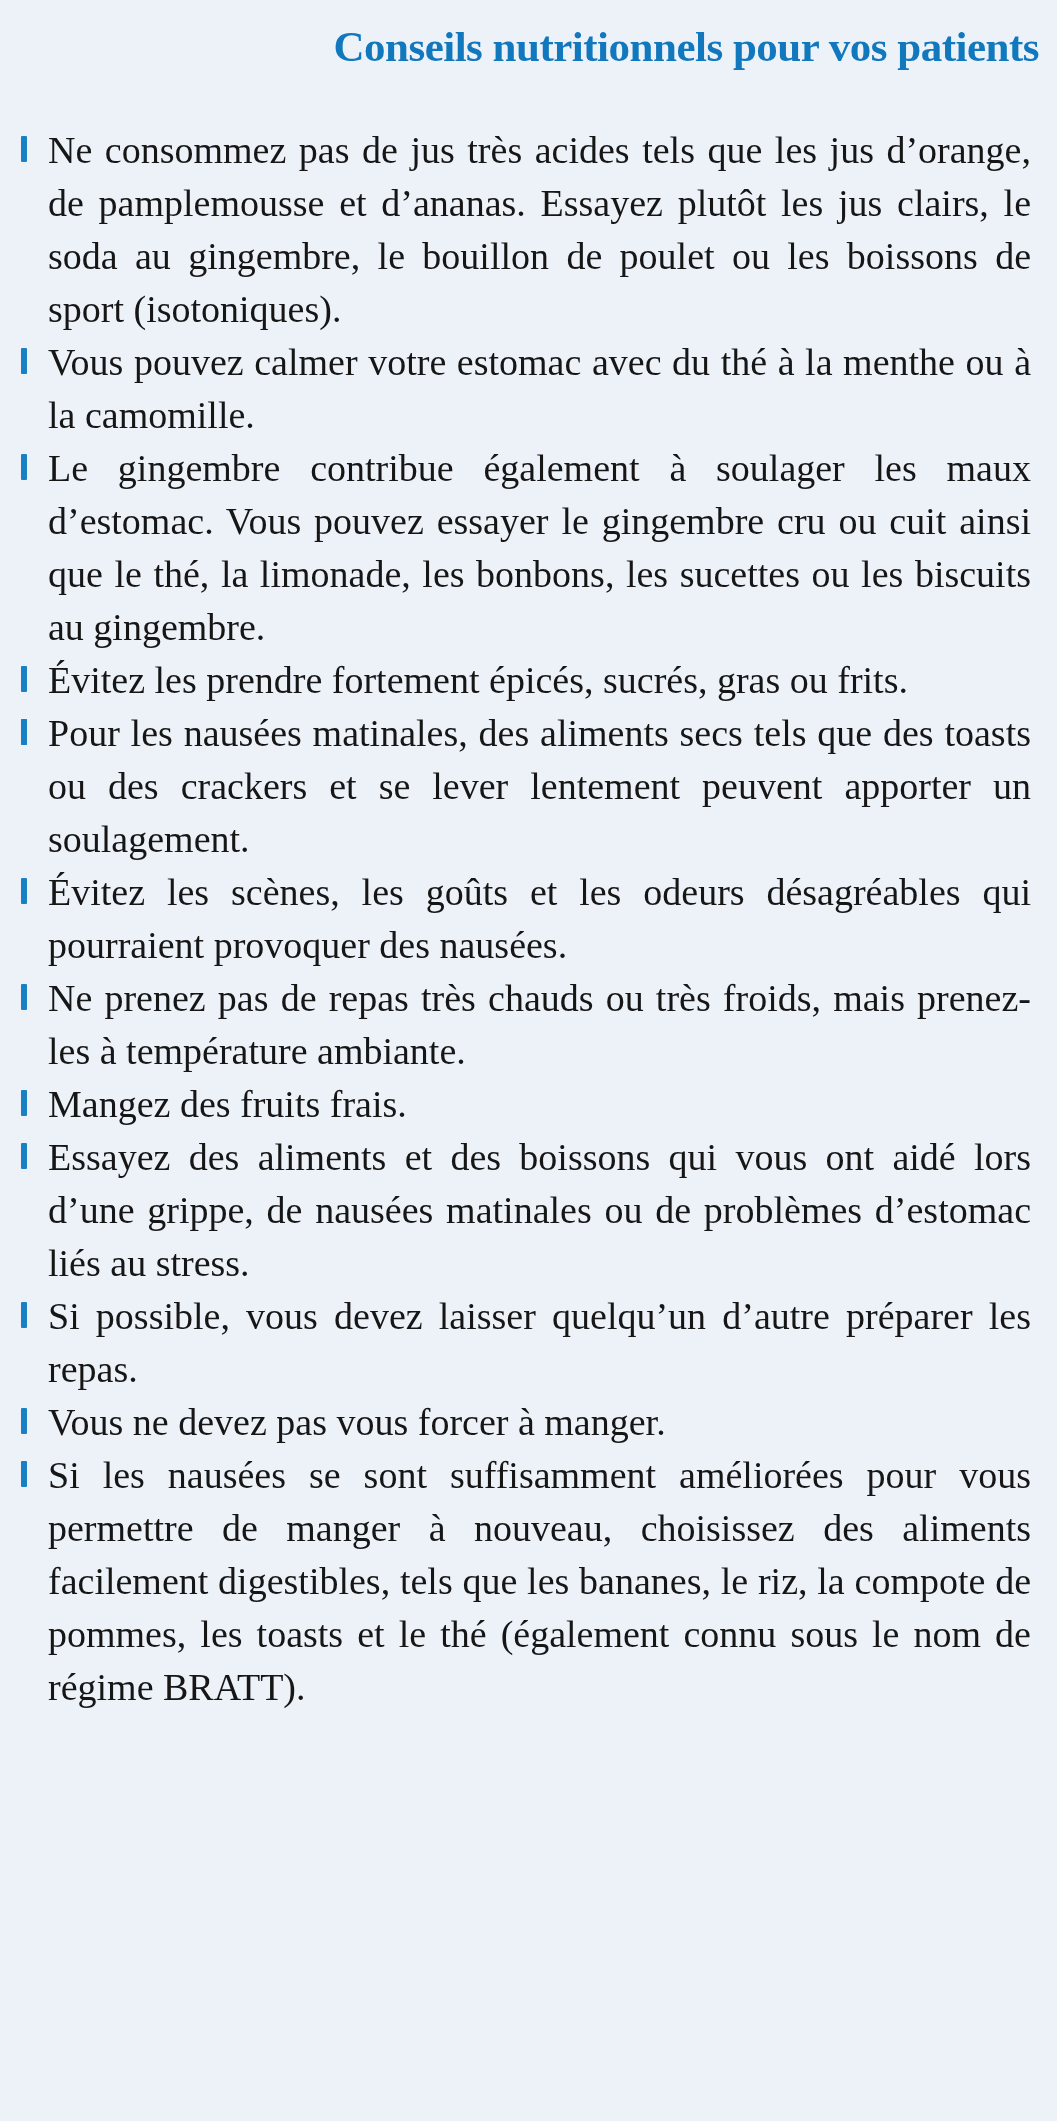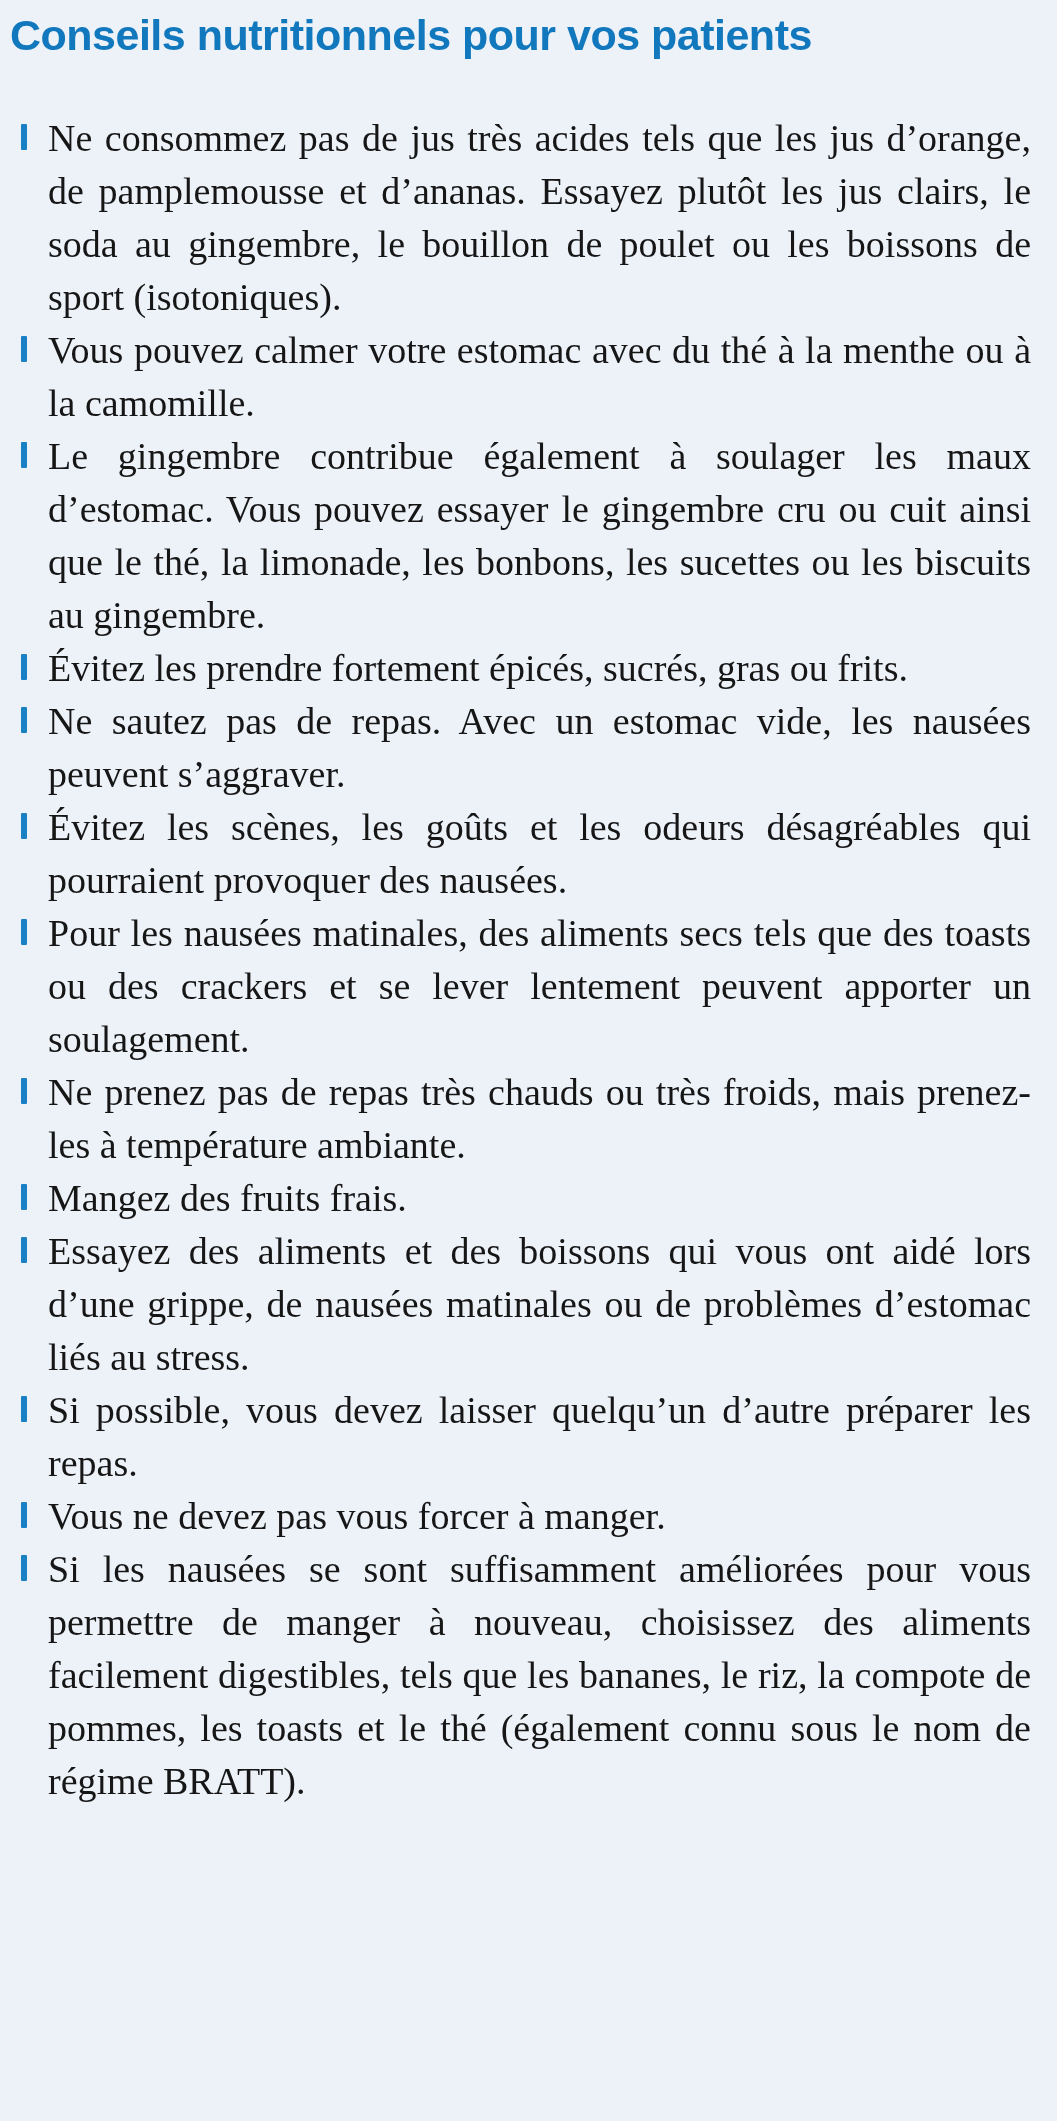--- a/index.html
+++ b/index.html
@@ -18,27 +18,28 @@
     height: 2121px;
     background: var(--background);
     overflow: hidden;
   }
   .panel {
     width: 100%;
     height: 100%;
     padding: 0;
   }
   .page-title {
-    margin: 10px 18px 0 10px;
-    font-family: Liberation Sans, sans-serif;
+    margin: 22px 18px 0 10px;
+    font-family: Liberation Serif, serif;
     font-weight: 700;
     font-size: 43px;
     line-height: 50px;
     letter-spacing: -0.5px;
     color: var(--title-color);
+    text-align: right;
   }
   ul.tips {
     list-style: none;
     margin: 8px;
     padding: 44px 18px 0 40px;
   }
   ul.tips li {
     position: relative;
     font-family: "Liberation Serif", "DejaVu Serif", serif;
     font-size: 38px;
@@ -61,23 +62,23 @@
 </head>
 <body>
 
 <div class="panel">
   <h1 class="page-title">Conseils nutritionnels pour vos patients</h1>
   <ul class="tips">
     <li><span class="bullet-bar"></span><span>Ne consommez pas de jus très acides tels que les jus d’orange, de pamplemousse et d’ananas. Essayez plutôt les jus clairs, le soda au gingembre, le bouillon de poulet ou les boissons de sport (isotoniques).</span></li>
     <li><span class="bullet-bar"></span><span>Vous pouvez calmer votre estomac avec du thé à la menthe ou à la camomille.</span></li>
     <li><span class="bullet-bar"></span><span>Le gingembre contribue également à soulager les maux d’estomac. Vous pouvez essayer le gingembre cru ou cuit ainsi que le thé, la limonade, les bonbons, les sucettes ou les biscuits au gingembre.</span></li>
     <li><span class="bullet-bar"></span><span>Évitez les prendre fortement épicés, sucrés, gras ou frits.</span></li>
-    <li><span class="bullet-bar"></span><span>Ne sautez pas de repas. Avec un estomac vide, les nausées peuvent s’aggraver.</span></li>
+    <li><span class="bullet-bar"></span></li>
+    <li><span class="bullet-bar"></span><span>Pour les nausées matinales, des aliments secs tels que des toasts ou des crackers et se lever lentement peuvent apporter un soulagement.</span></li>
     <li><span class="bullet-bar"></span><span>Évitez les scènes, les goûts et les odeurs désagréables qui pourraient provoquer des nausées.</span></li>
-    <li><span class="bullet-bar"></span><span>Pour les nausées matinales, des aliments secs tels que des toasts ou des crackers et se lever lentement peuvent apporter un soulagement.</span></li>
     <li><span class="bullet-bar"></span><span>Ne prenez pas de repas très chauds ou très froids, mais prenez-les à température ambiante.</span></li>
     <li><span class="bullet-bar"></span><span>Mangez des fruits frais.</span></li>
     <li><span class="bullet-bar"></span><span>Essayez des aliments et des boissons qui vous ont aidé lors d’une grippe, de nausées matinales ou de problèmes d’estomac liés au stress.</span></li>
     <li><span class="bullet-bar"></span><span>Si possible, vous devez laisser quelqu’un d’autre préparer les repas.</span></li>
     <li><span class="bullet-bar"></span><span>Vous ne devez pas vous forcer à manger.</span></li>
     <li><span class="bullet-bar"></span><span>Si les nausées se sont suffisamment améliorées pour vous permettre de manger à nouveau, choisissez des aliments facilement digestibles, tels que les bananes, le riz, la compote de pommes, les toasts et le thé (également connu sous le nom de régime BRATT).</span></li>
   </ul>
 </div>
 
 </body></html>

